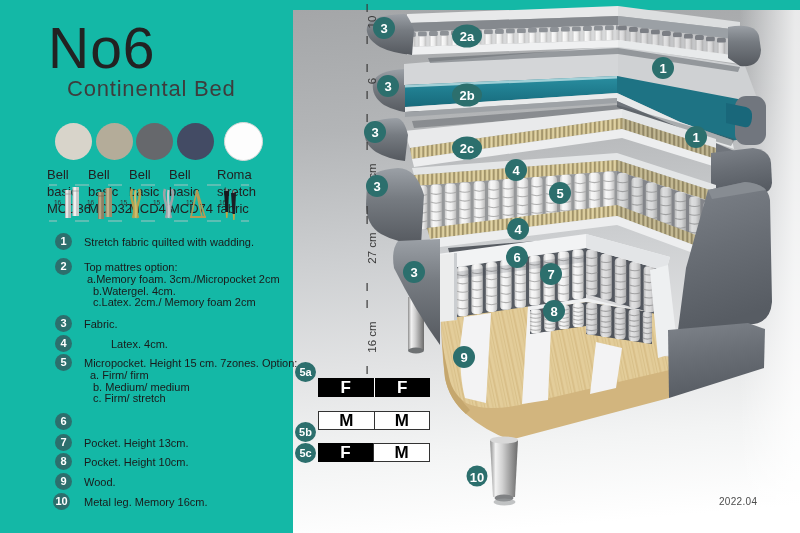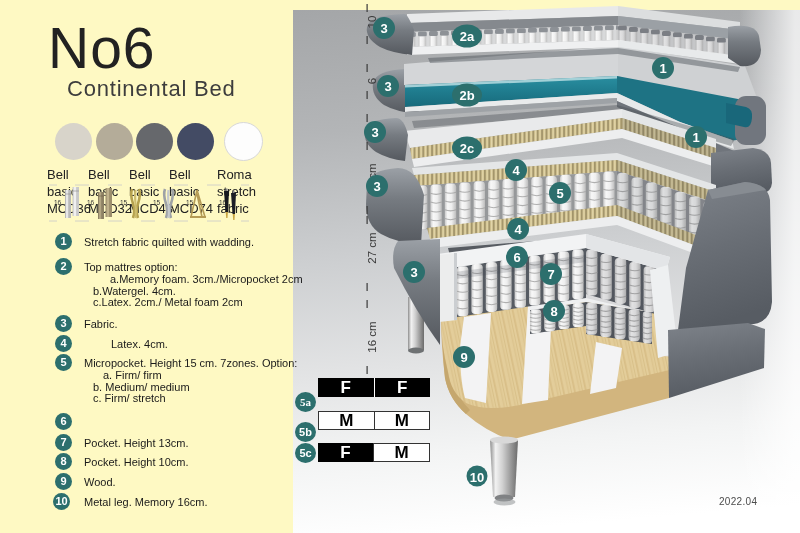--- a/index.html
+++ b/index.html
@@ -1,16 +1,16 @@
 <!DOCTYPE html>
 <html><head>
 <meta charset="utf-8">
 <style>
   html,body{margin:0;padding:0;background:#fff;}
-  #page{position:relative;width:800px;height:533px;overflow:hidden;background:#fef9c3;
+  #page{position:relative;width:800px;height:533px;overflow:hidden;background:#14b8a6;
         font-family:"Liberation Sans",sans-serif;}
   .abs{position:absolute;}
   #bgpanel{position:absolute;left:293px;top:10px;width:507px;height:523px;
     background:
       linear-gradient(90deg, rgba(255,255,255,0) 88%, rgba(255,255,255,.75) 99%),
       linear-gradient(175deg,#a4a6a8 0%, #b3b5b7 22%, #cdcfd1 45%, #e3e4e5 65%, #f3f4f4 80%, #ffffff 95%);
   }
   #title{left:48px;top:15px;font-size:57px;color:#222;letter-spacing:1px;font-weight:400;}
   #subtitle{left:55px;top:76px;font-size:22px;color:#3d3d3d;letter-spacing:0.8px;margin-left:12px;}
   .sw{position:absolute;border-radius:50%;width:37px;height:37px;background-image:radial-gradient(circle at 1.5px 1.5px, rgba(255,255,255,0.5) 1px, rgba(0,0,0,0) 1.6px),radial-gradient(circle at 4px 3.5px, rgba(0,0,0,0.18) 1px, rgba(0,0,0,0) 1.6px);background-size:5px 4px;}
@@ -109,43 +109,43 @@
       <path d="M184.7,30 L186.9,30 L186.5,36 L185.2,36 Z" fill="#c8a441"></path>
       <rect x="177.7" y="4.5" width="1.8" height="2.5" fill="#888"></rect>
       <rect x="184.7" y="6.5" width="1.8" height="2.5" fill="#888"></rect>
     </g>
 </svg>
 
   <div class="num" style="left:55px;top:233px;">1</div>
   <div class="li" style="left:84px;top:237px;">Stretch fabric quilted with wadding.</div>
   <div class="num" style="left:55px;top:258px;">2</div>
   <div class="li" style="left:84px;top:262px;">Top mattres option:<br>
-   <span style="margin-left:26px">a.Memory foam. 3cm./Micropocket 2cm</span><br>
+   <span style="margin-left:3px">a.Memory foam. 3cm./Micropocket 2cm</span><br>
    <span style="margin-left:9px">b.Watergel. 4cm.</span><br>
-   <span style="margin-left:9px">c.Latex. 2cm./ Metal foam 2cm</span></div>
+   <span style="margin-left:9px">c.Latex. 2cm./ Memory foam 2cm</span></div>
   <div class="num" style="left:55px;top:315px;">3</div>
   <div class="li" style="left:84px;top:319px;">Fabric.</div>
   <div class="num" style="left:55px;top:335px;">4</div>
   <div class="li" style="left:84px;top:339px;padding-left:27px;">Latex. 4cm.</div>
   <div class="num" style="left:55px;top:354px;">5</div>
   <div class="li" style="left:84px;top:358px;">Micropocket. Height 15 cm. 7zones. Option:<br>
-   <span style="margin-left:19px">a. Firm/ firm</span><br>
+   <span style="margin-left:6px">a. Firm/ firm</span><br>
    <span style="margin-left:9px">b. Medium/ medium</span><br>
    <span style="margin-left:9px">c. Firm/ stretch</span></div>
   <div class="num" style="left:55px;top:413px;">6</div>
   <div class="num" style="left:55px;top:434px;">7</div>
   <div class="li" style="left:84px;top:438px;">Pocket. Height 13cm.</div>
   <div class="num" style="left:55px;top:453px;">8</div>
   <div class="li" style="left:84px;top:457px;">Pocket. Height 10cm.</div>
   <div class="num" style="left:55px;top:473px;">9</div>
   <div class="li" style="left:84px;top:477px;">Wood.</div>
   <div class="num" style="left:53px;top:493px;">10</div>
   <div class="li" style="left:84px;top:497px;">Metal leg. Memory 16cm.</div>
 
-  <div class="tcirc" style="top:392px;font-family:Liberation Serif, serif;">5a</div>
+  <div class="tcirc" style="top:362px;">5a</div>
   <div class="tbl" style="top:378px;background:#000;color:#fff;">
     <div class="tc" style="border-right:1.5px solid #fff;">F</div>
       <div class="tc">F</div>
   </div>
   <div class="tcirc" style="top:411px;margin-top:11px;">5b</div>
   <div class="tbl" style="top:411px;background:#fff;color:#000;border:1px solid #333;box-sizing:border-box;">
     <div class="tc" style="border-right:1px solid #333;line-height:17px;">M</div>
       <div class="tc" style="line-height:17px;">M</div>
   </div>
   <div class="tcirc" style="top:443px;">5c</div>

